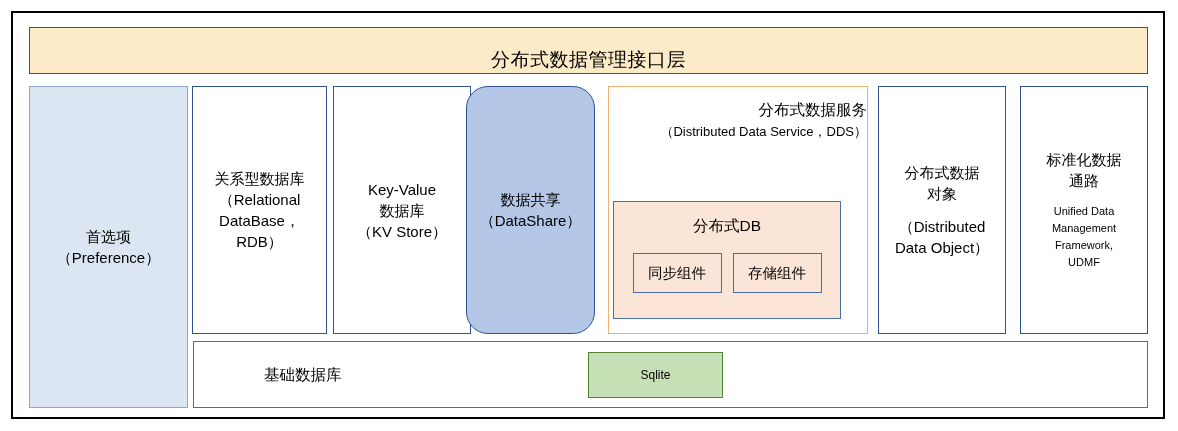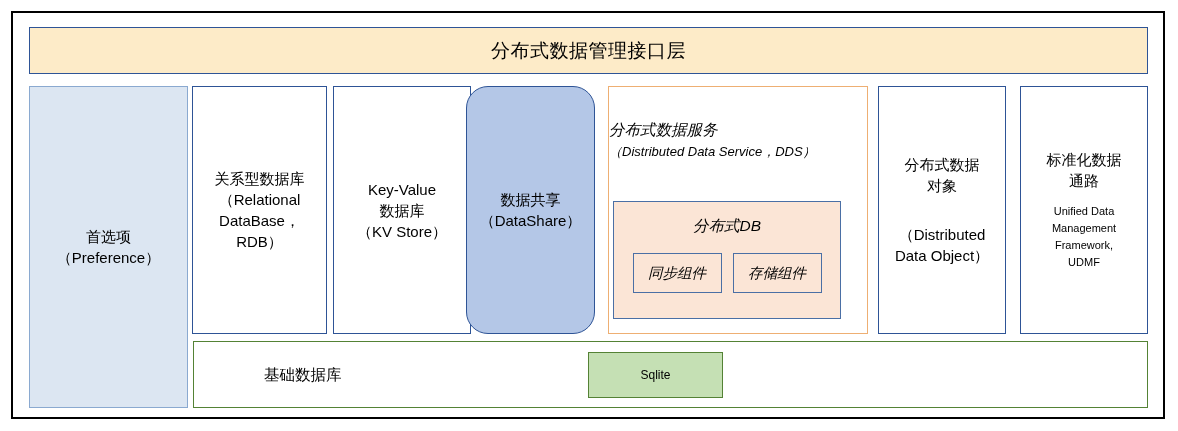--- a/index.html
+++ b/index.html
@@ -34,21 +34,21 @@
   .header-band {
     position: absolute;
     left: 29px;
     top: 27px;
     width: 1119px;
     height: 47px;
     background: #fdebc8;
     border: 1.5px solid #2e5496;
     box-sizing: border-box;
     display: flex;
-    align-items: center;
+    align-items: flex-end;
     justify-content: center;
   }
   .header-band .title {
     font-size: 19px;
     letter-spacing: 0.5px;
     color: #000000;
     white-space: nowrap;
   }
 
   
@@ -101,23 +101,22 @@
     position: absolute;
     left: 608px;
     top: 86px;
     width: 260px;
     height: 248px;
     box-sizing: border-box;
     border: 1.5px solid #eeaf73;
     background: #ffffff;
     display: flex;
     flex-direction: column;
-    align-items: flex-start;
-    padding-top: 32px;
-    font-style: italic;
+    align-items: flex-end;
+    padding-top: 12px;
   }
   #panel-dds .dds-title {
     font-size: 15.5px;
     line-height: 22px;
     text-align: center;
   }
   #panel-dds .dds-sub {
     font-size: 13px;
     line-height: 19px;
     text-align: center;
@@ -152,21 +151,21 @@
     height: 40px;
     box-sizing: border-box;
     border: 1px solid #4a6fa5;
     background: #fbe5d6;
     display: flex;
     align-items: center;
     justify-content: center;
     font-size: 14.5px;
   }
 
-  #col-ddo  { left: 878px; top: 86px; width: 128px; height: 248px; gap: 8px; }
+  #col-ddo  { left: 878px; top: 86px; width: 128px; height: 248px; }
   #col-udmf { left: 1020px; top: 86px; width: 128px; height: 248px; }
 
   
   #base-bar {
     position: absolute;
     left: 193px;
     top: 341px;
     width: 955px;
     height: 67px;
     box-sizing: border-box;

